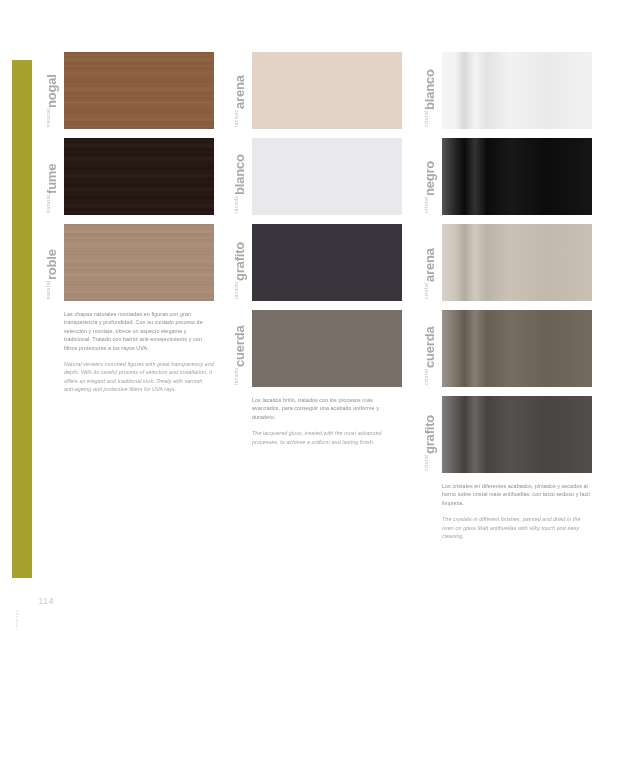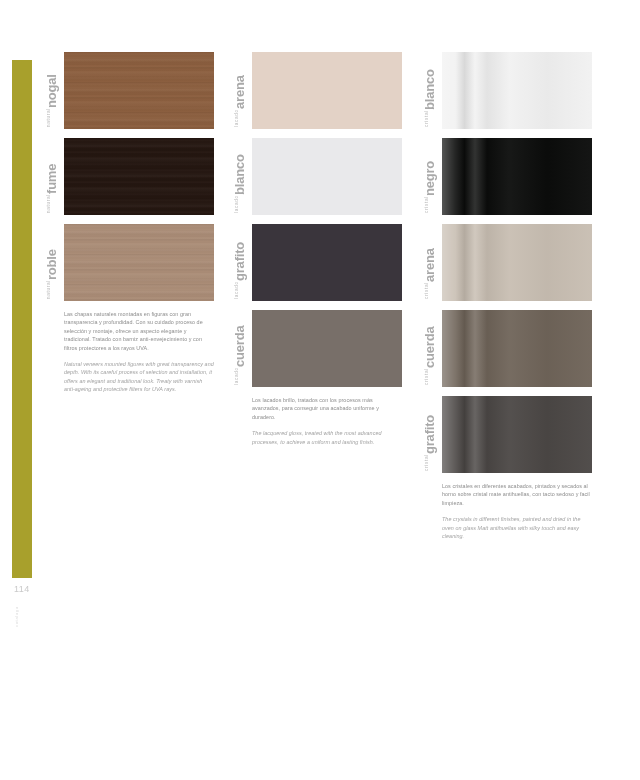--- a/index.html
+++ b/index.html
@@ -23,22 +23,23 @@
     top: 60px;
     width: 20px;
     height: 518px;
     background: #a8a02c;
   }
 
   
   #folio {
     position: absolute;
     left: 14px;
-    top: 584px;
+    top: 596px;
     width: 40px;
+    text-align: right;
   }
   #folio-number {
     font-size: 9px;
     color: #c9c9c9;
     letter-spacing: .5px;
     line-height: 10px;
   }
   #folio-caption {
     margin-top: 3px;
     font-size: 4.2px;

